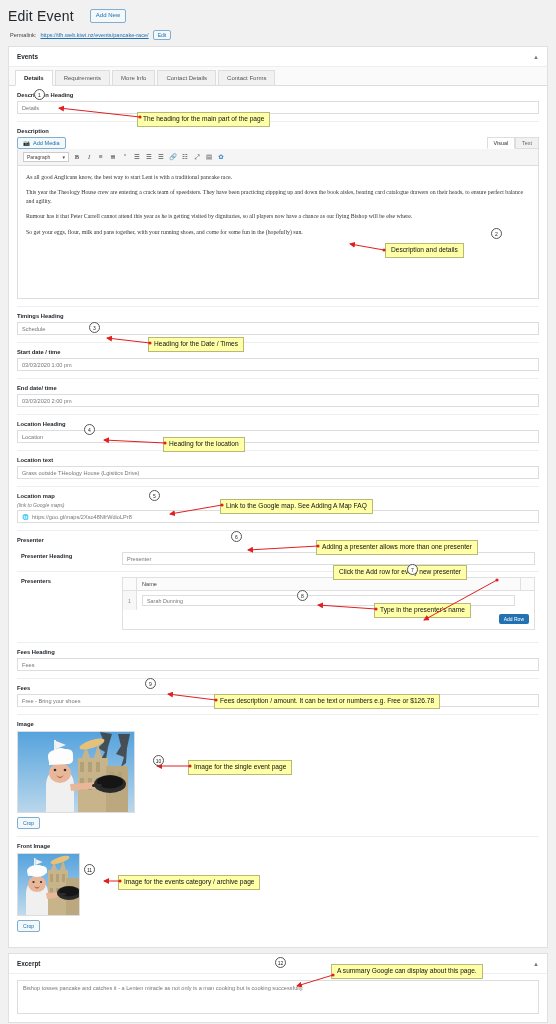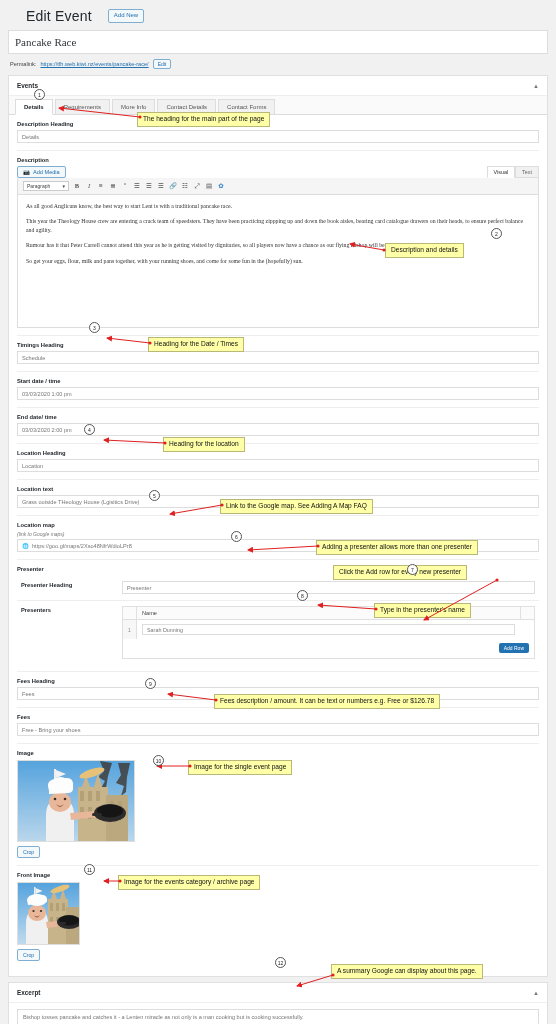--- a/index.html
+++ b/index.html
@@ -9,21 +9,21 @@
     background:#f1f1f1;
     font-family:"Liberation Sans", sans-serif;
     font-size:7px;
     color:#23282d;
     position:relative;
     overflow:hidden;
   }
   .wrap { padding:6px 8px 0 8px; position:relative; }
 
   
-  .page-head { display:flex; align-items:center; gap:16px; margin:2px 0 6px 18px; }
+  .page-head { display:flex; align-items:center; gap:16px; margin:2px 0 6px 0; }
   .page-title { font-size:14px; font-weight:400; color:#23282d; letter-spacing:.2px; }
   .add-new {
     font-size:6px; padding:2px 5px; border:1px solid #7faed1;
     border-radius:2px; background:#f3f8fb; color:#2271b1; line-height:1.3;
   }
 
   
   .title-input {
     width:100%; height:24px; border:1px solid #ddd; background:#fff;
     font-size:11px; color:#32373c; padding:3px 6px; display:flex; align-items:center;
@@ -139,21 +139,20 @@
 </head>
 <body>
 
 <div class="wrap">
 
   <div class="page-head">
     <span class="page-title">Edit Event</span>
     <span class="add-new">Add New</span>
   </div>
 
-  <div class="title-input">Pancake Race</div>
 
   <div class="permalink-row">
     <span>Permalink:</span>
     <span class="permalink-url">https://tfh.web.kiwi.nz/events/pancake-race/</span>
     <span class="edit-btn">Edit</span>
   </div>
 
   <div class="metabox">
     <div class="metabox-head">
       <span>Events</span>

